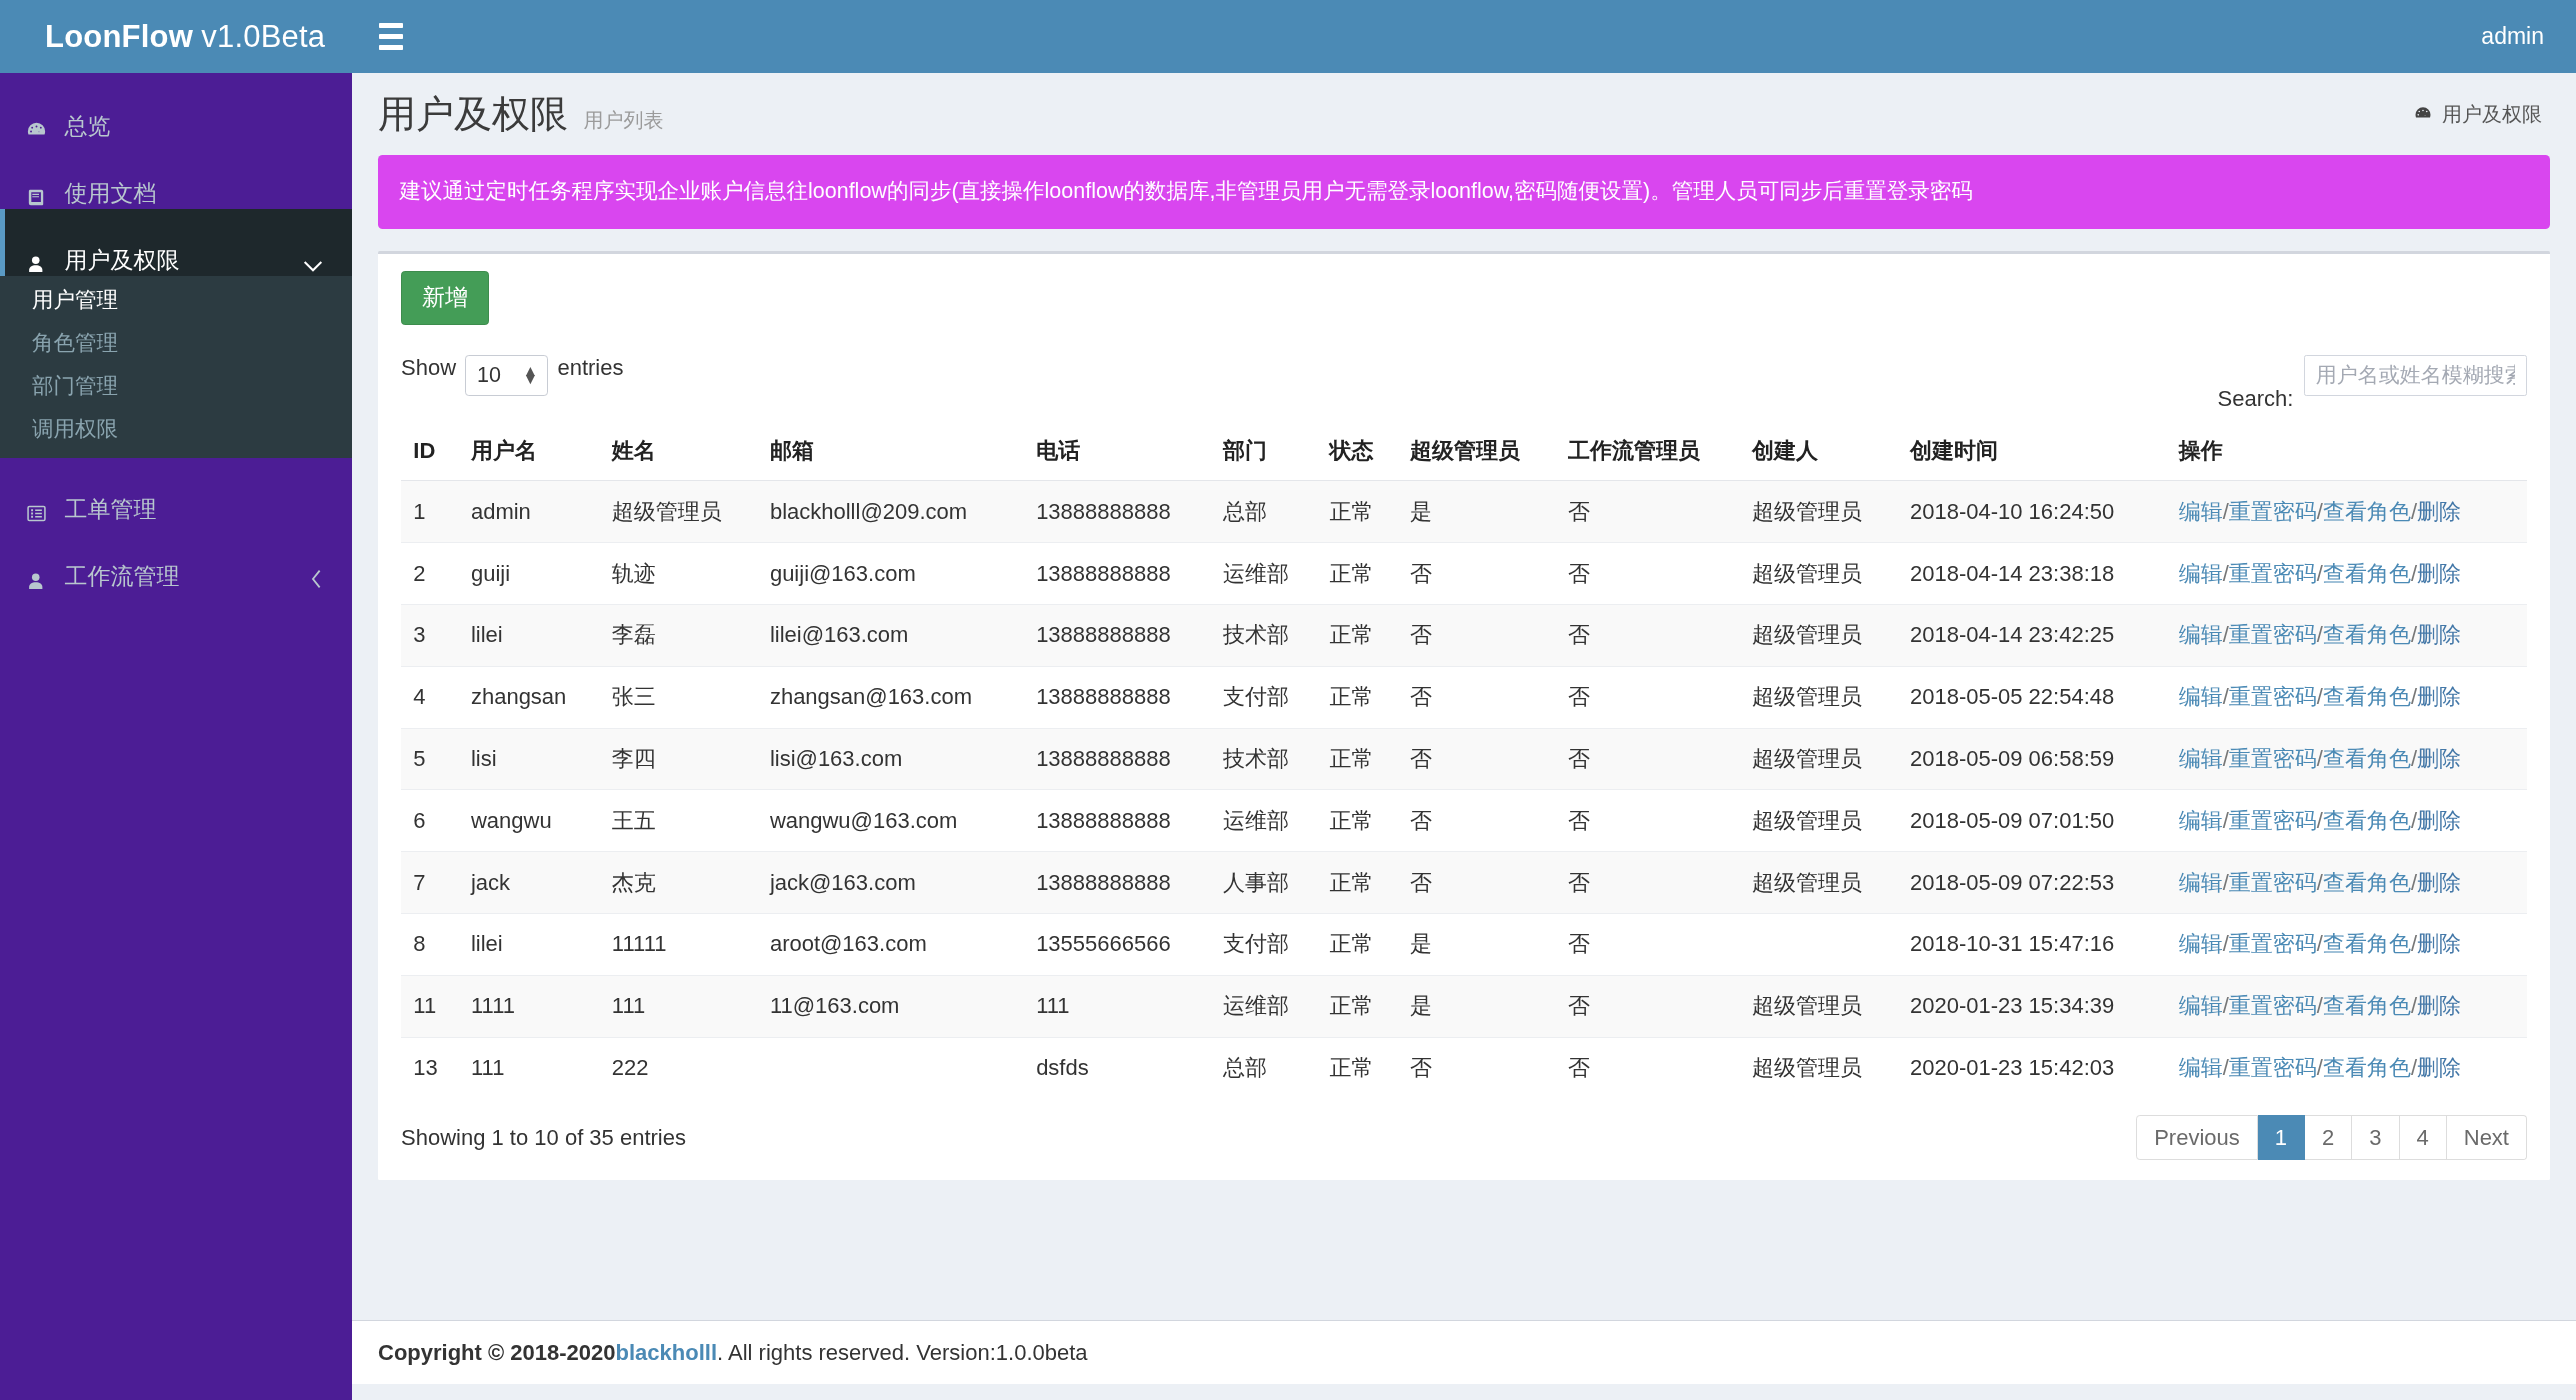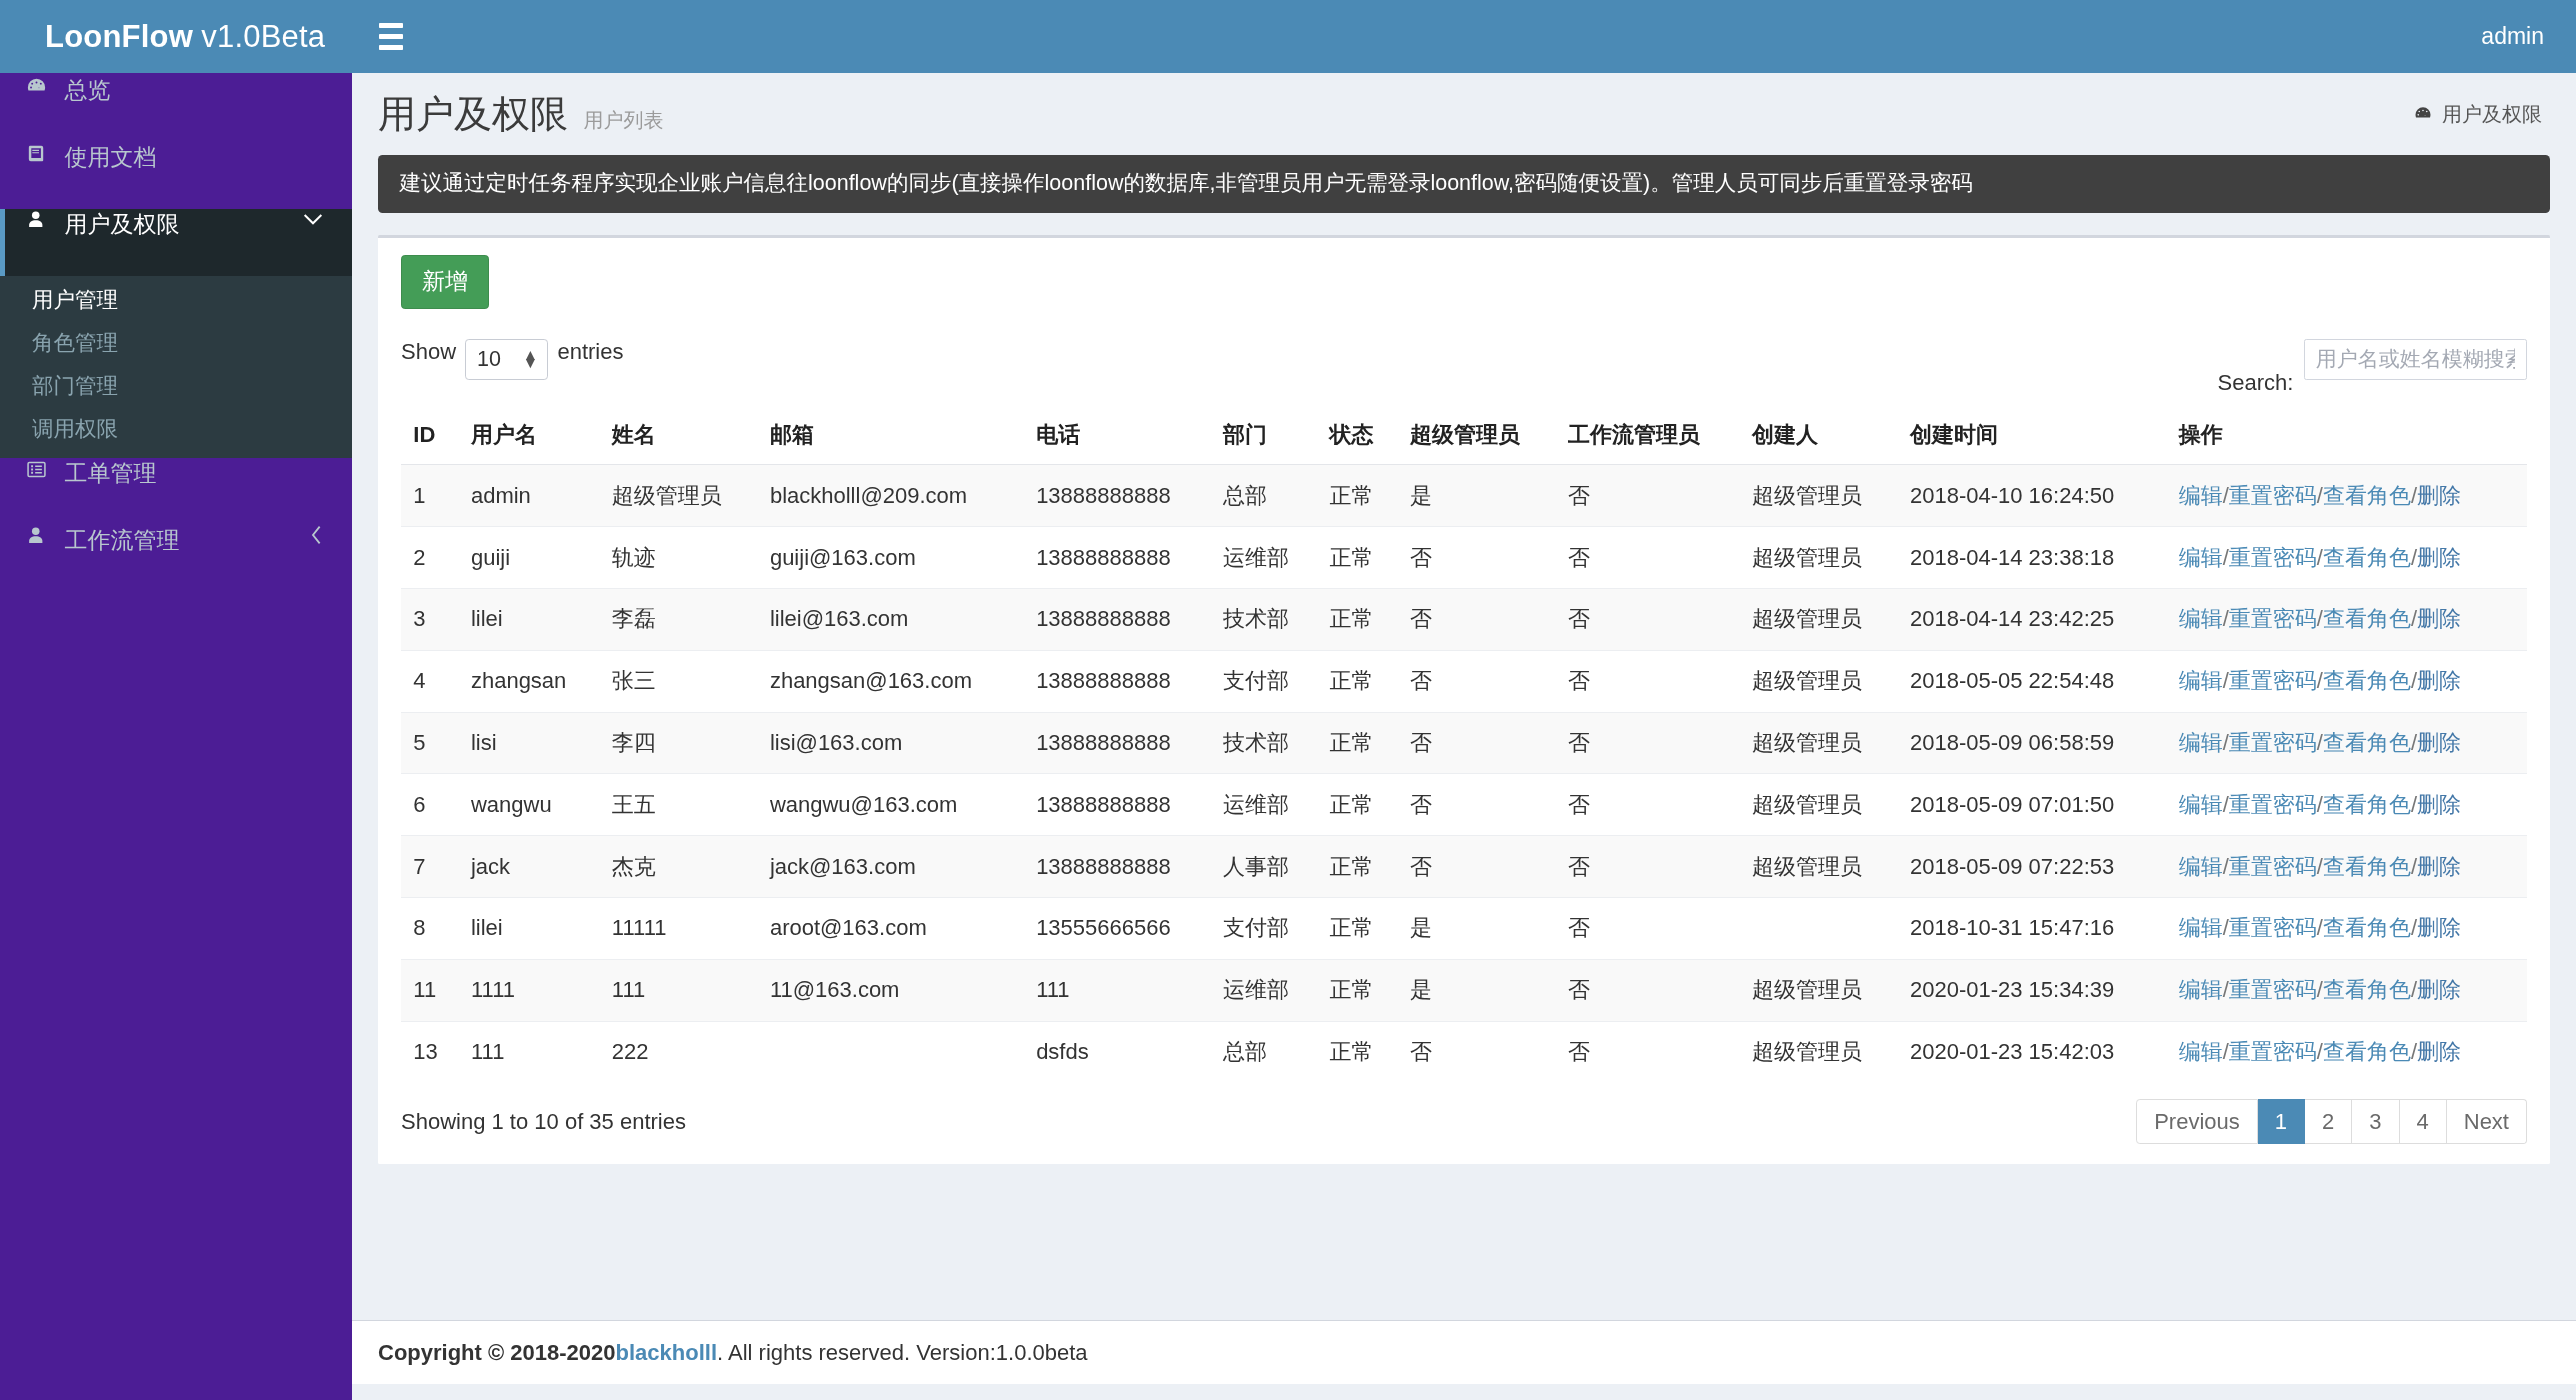--- a/index.html
+++ b/index.html
@@ -23,21 +23,21 @@
     height: 73px; background: #4b8ab5;
     display: flex; align-items: center; padding-left: 45px;
     color: #fff; font-size: 31px; letter-spacing: 0.2px;
   }
   .logo .b { font-weight: bold; }
   .logo .l { font-weight: 300; margin-left: 8.4px; }
 
   .nav { padding-top: 1.5px; }
   .nav-item {
     position: relative;
-    display: flex; align-items: flex-start;
+    display: flex; align-items: flex-end;
     height: 67px;
     padding: 0 29px 0 24.6px;
     color: #b8c7ce; font-size: 23px;
     cursor: pointer;
   }
   .nav-item .ico {
     width: 40px; display: inline-flex; align-items: center;
     justify-content: flex-start; flex: 0 0 40px;
     color: #b8c7ce;
   }
@@ -91,27 +91,27 @@
     padding: 0 34px 0 26px;
   }
   .page-title-row { display: flex; align-items: baseline; }
   .page-title { font-size: 38px; color: #3b3b3b; font-weight: 400; }
   .page-sub { font-size: 20px; color: #9b9b9b; margin-left: 15.4px; }
   .breadcrumb { display: flex; align-items: center; font-size: 20px; color: #555; }
   .breadcrumb .bc-ico { margin-right: 9.2px; display: inline-flex; color: #444; }
 
   .alert {
     margin: 0 26px;
-    background: #404040;
+    background: #d946ef;
     color: #fff;
     border-radius: 4.6px;
     font-size: 21.5px;
     padding: 18.4px 21.5px;
     line-height: 1.2;
-    height: 58px;
+    height: 74px;
     display: flex; align-items: center;
     overflow: hidden; white-space: nowrap;
   }
 
   .box {
     margin: 21.5px 26px 0 26px;
     background: #fff;
     border-top: 3.8px solid #d2d6de;
     border-radius: 1.5px;
     padding: 17px 23px 20px 23px;

